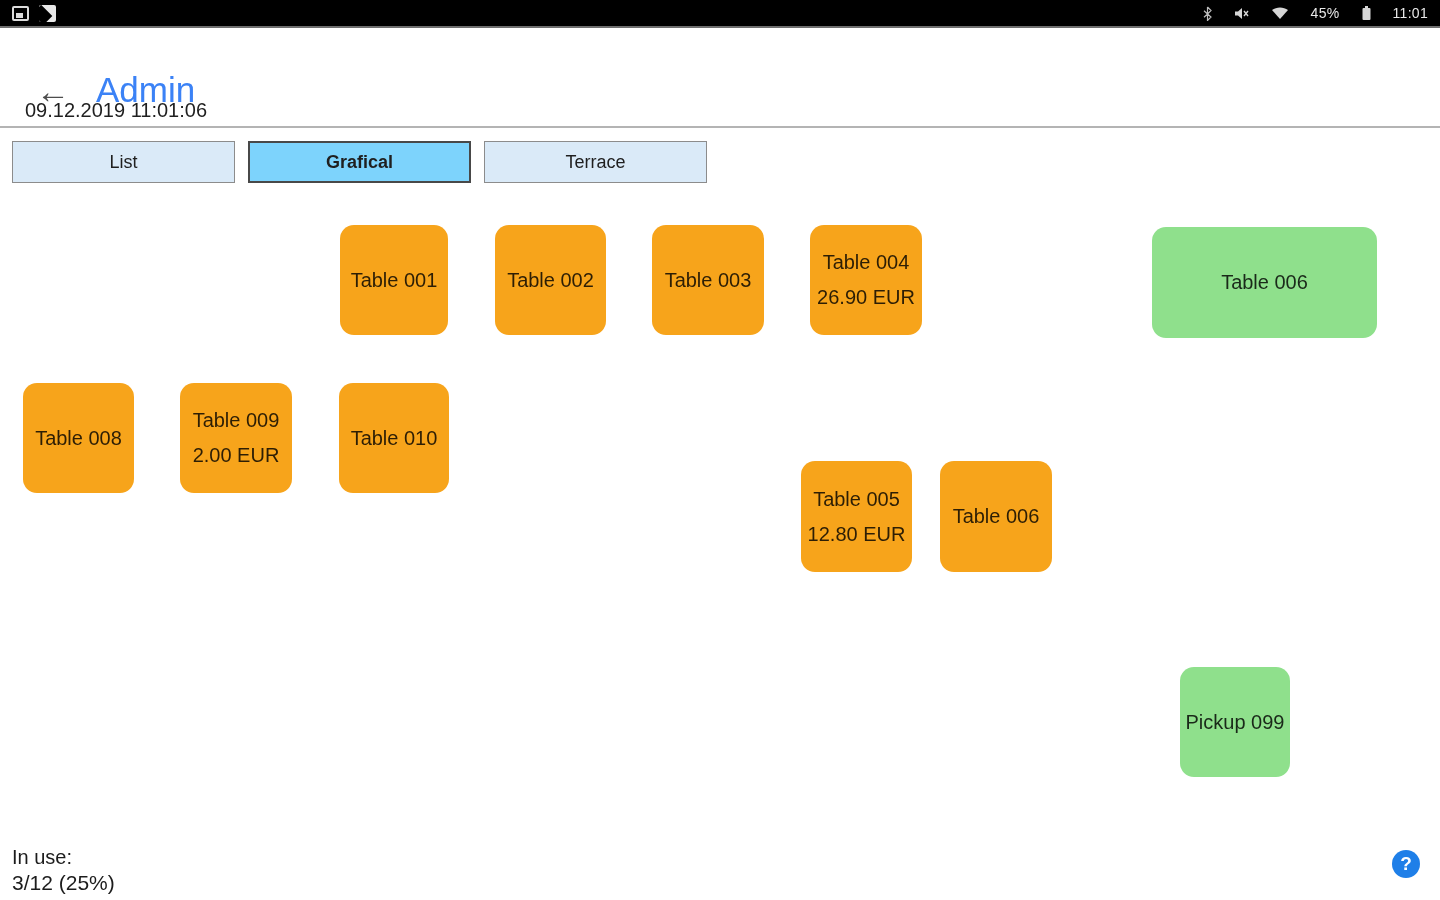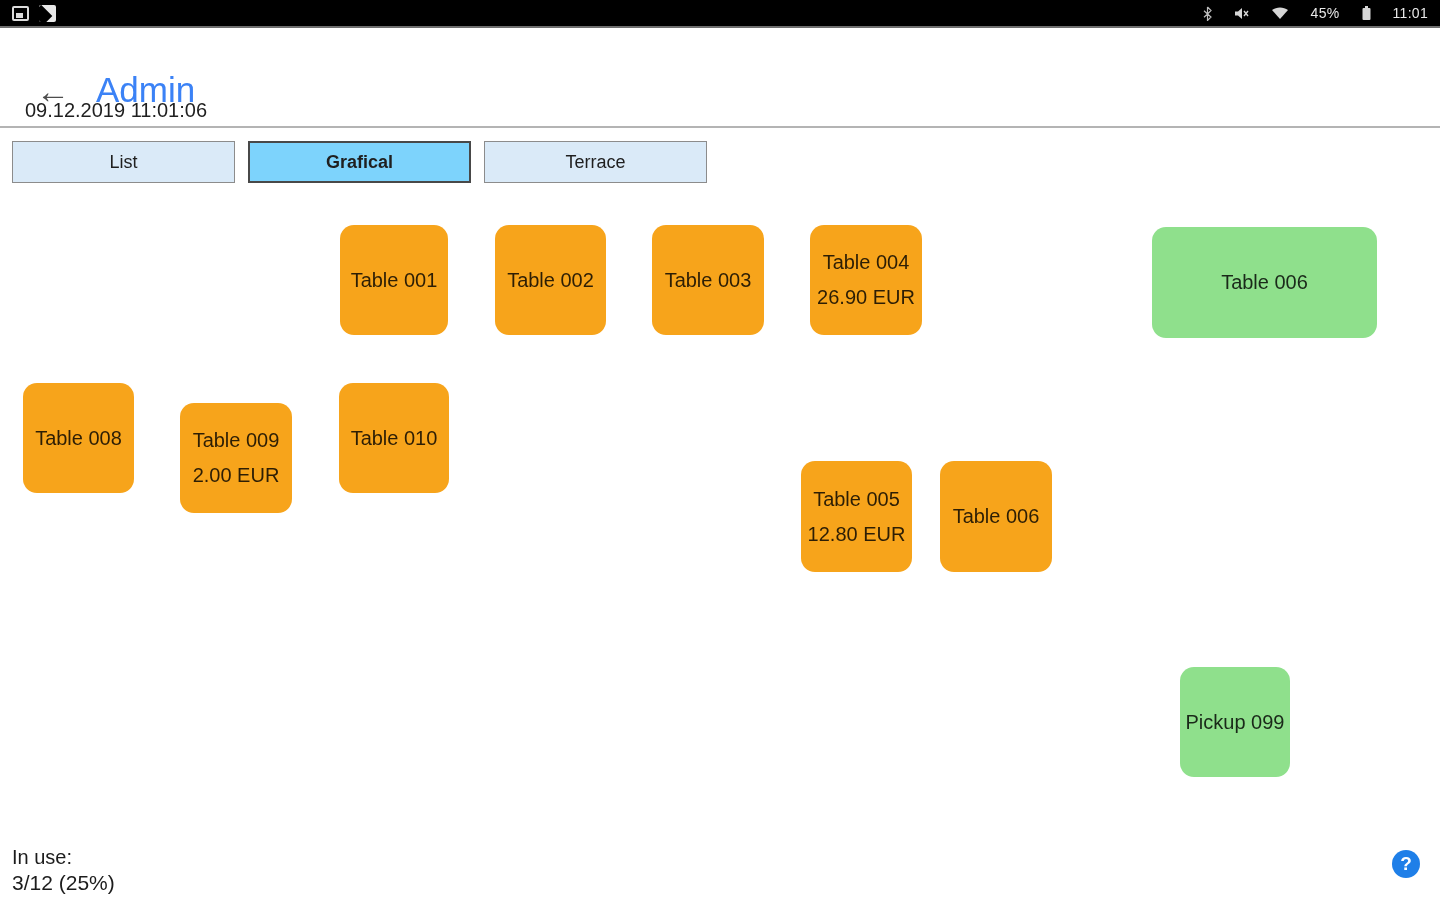--- a/index.html
+++ b/index.html
@@ -122,21 +122,21 @@
       <div class="tile" style="left: 810px; top: 225px; width: 112px; height: 110px; background: rgb(247, 164, 27);">
         <div>Table 004</div>
         <div>26.90 EUR</div>
       </div>
       <div class="tile" style="left: 1152px; top: 227px; width: 225px; height: 111px; background: rgb(143, 224, 140);">
         <div>Table 006</div>
       </div>
       <div class="tile" style="left: 23px; top: 383px; width: 111px; height: 110px; background: rgb(247, 164, 27);">
         <div>Table 008</div>
       </div>
-      <div class="tile" style="left: 180px; top: 383px; width: 112px; height: 110px; background: rgb(247, 164, 27); margin-top: 20px;">
+      <div class="tile" style="left: 180px; top: 383px; width: 112px; height: 110px; background: rgb(247, 164, 27);">
         <div>Table 009</div>
         <div>2.00 EUR</div>
       </div>
       <div class="tile" style="left: 339px; top: 383px; width: 110px; height: 110px; background: rgb(247, 164, 27);">
         <div>Table 010</div>
       </div>
       <div class="tile" style="left: 801px; top: 461px; width: 111px; height: 111px; background: rgb(247, 164, 27);">
         <div>Table 005</div>
         <div>12.80 EUR</div>
       </div>

